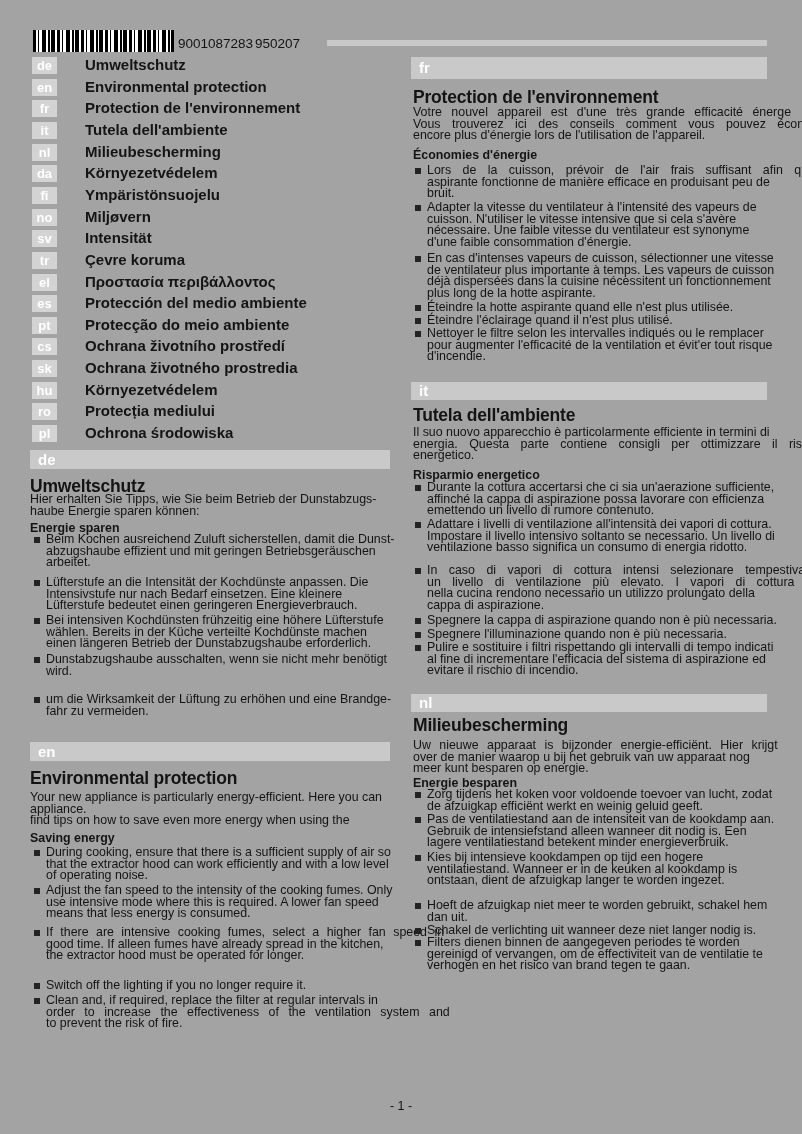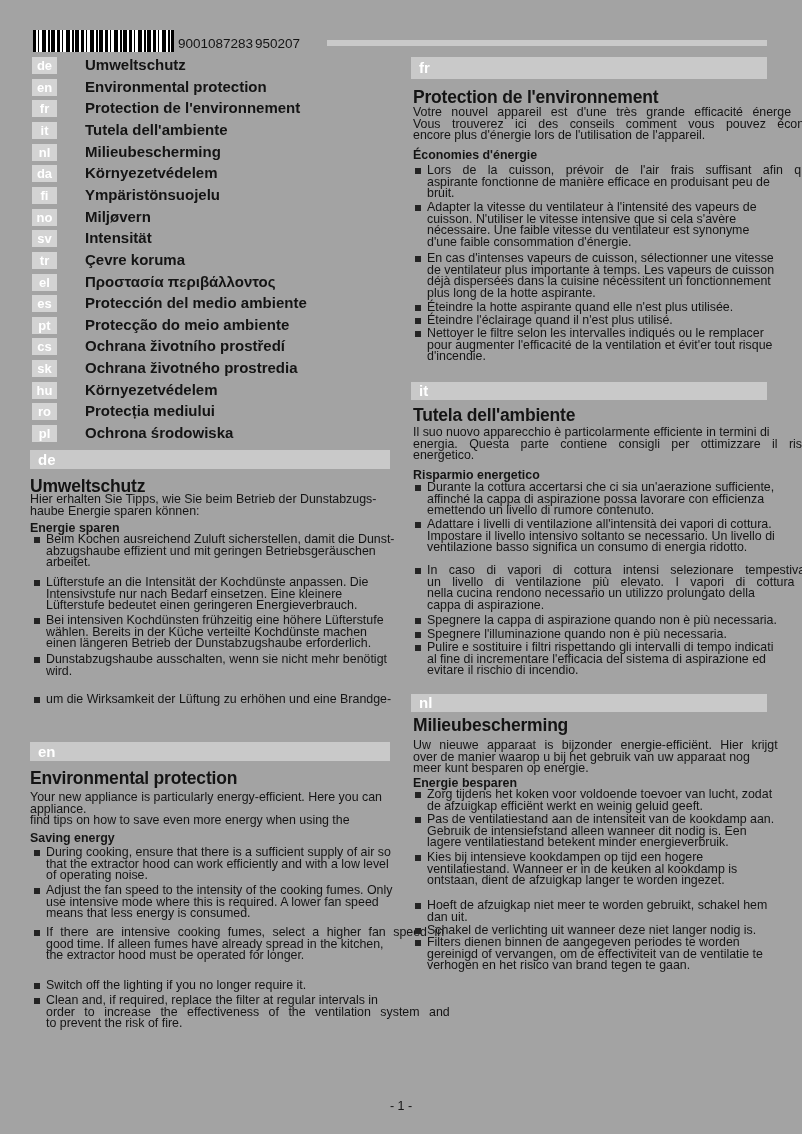--- a/index.html
+++ b/index.html
@@ -129,20 +129,21 @@
     <div class="ln">Bei intensiven Kochdünsten frühzeitig eine höhere Lüfterstufe</div>
     <div class="ln">wählen. Bereits in der Küche verteilte Kochdünste machen</div>
     <div class="ln">einen längeren Betrieb der Dunstabzugshaube erforderlich.</div>
   </div>
   <div class="abs bullet" style="left:32px;top:654px;width:358px">
     <div class="ln">Dunstabzugshaube ausschalten, wenn sie nicht mehr benötigt</div>
     <div class="ln">wird.</div>
   </div>
   <div class="abs bullet" style="left:32px;top:694px;width:358px">
     <div class="ln">um die Wirksamkeit der Lüftung zu erhöhen und eine Brandge-</div>
+    <div class="ln">fahr zu vermeiden.</div>
   </div>
 
   <div class="abs secbar" style="left:30px;top:742px;width:360px">en</div>
   <div class="abs h1" style="left:30px;top:769px">Environmental protection</div>
   <div class="abs" style="left:30px;top:792px;width:364px">
     <div class="ln">Your new appliance is particularly energy-efficient. Here you can</div>
     <div class="ln">appliance.</div>
     <div class="ln">find tips on how to save even more energy when using the</div>
   </div>
   <div class="abs h2" style="left:30px;top:832px">Saving energy</div>

